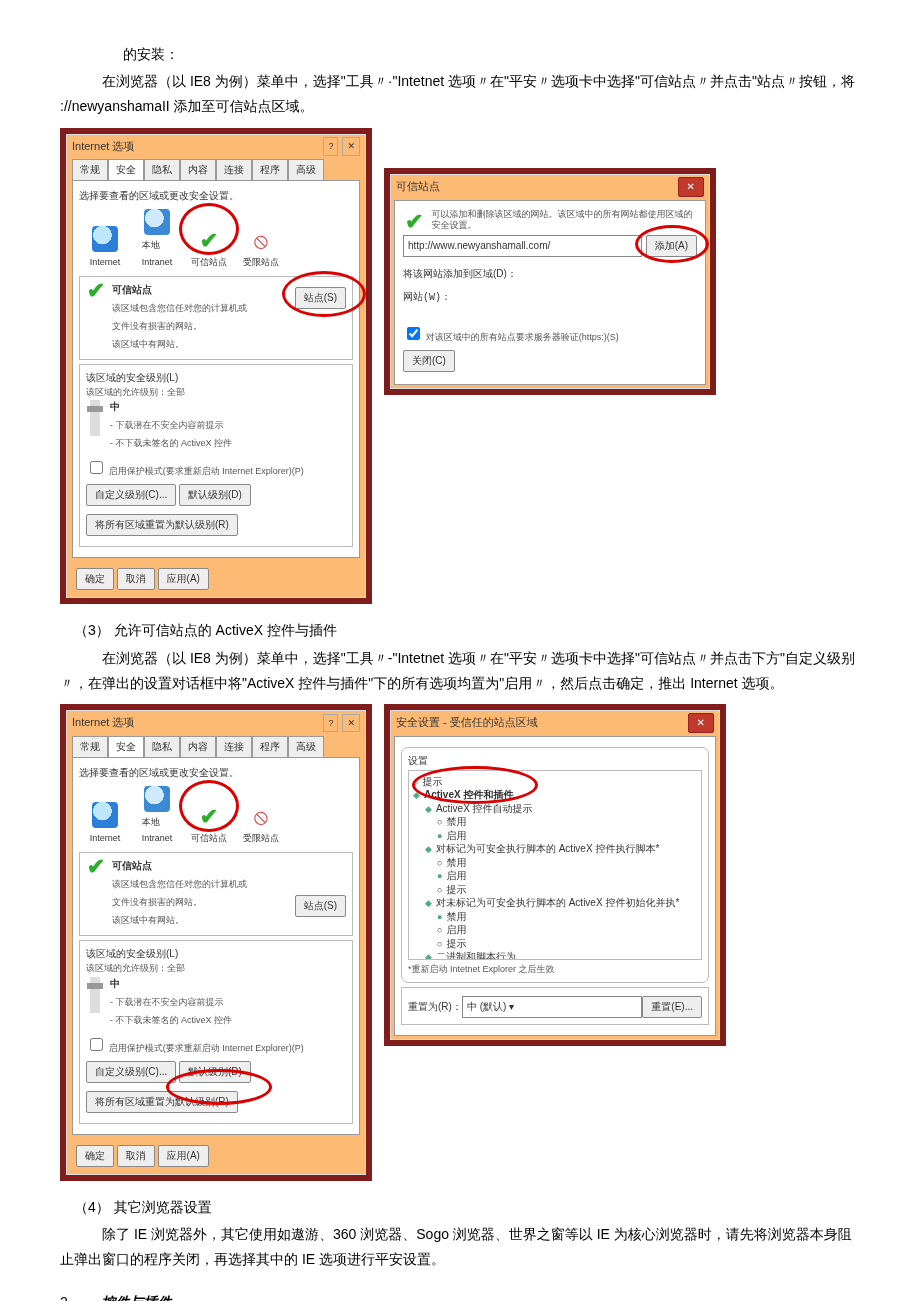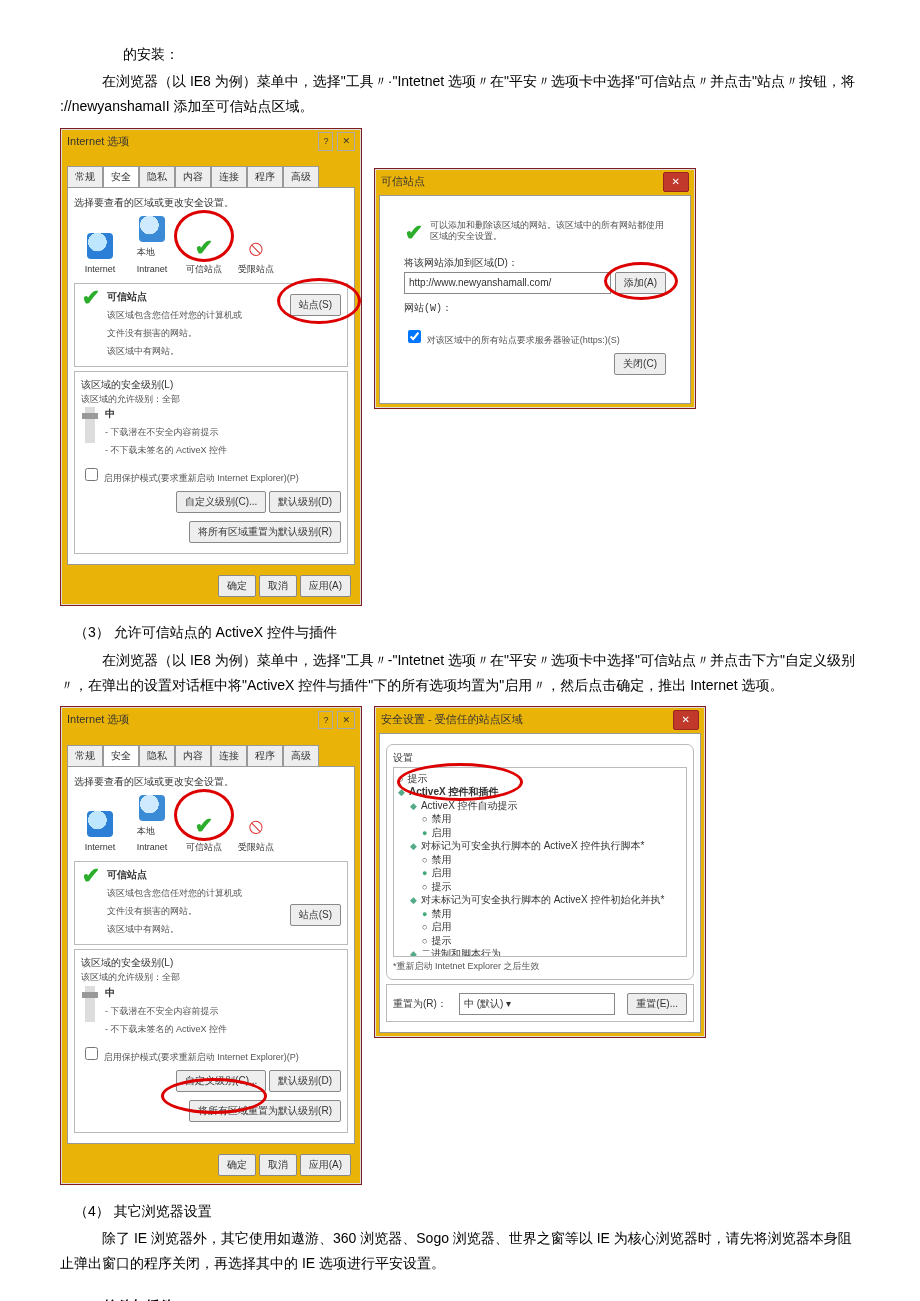--- a/index.html
+++ b/index.html
@@ -10,53 +10,53 @@
     line-height: 1.8;
     color: #000;
     background: #fff;
     width: 800px;
   }
   .indent1 { text-indent: 4.5em; }
   .indent2 { text-indent: 3em; }
   .para { margin: 2px 0; }
   .figrow { display: flex; gap: 12px; margin: 8px 0 14px 0; align-items: flex-start;}
   .dialog {
-    border: 1px solid #7f1d1d;
-    background: #eab308;
+    border: 6px solid #7f1d1d;
+    background: #fdba74;
     font-size: 10px;
     color: #333;
     position: relative;
     box-shadow: 0 0 0 1px #ddd inset;
   }
   .dlg-title {
     padding: 3px 6px;
     font-size: 11px;
     display:flex;
     justify-content:space-between;
     align-items:center;
   }
   .dlg-title .qx { display:flex; gap:4px;}
   .dlg-title .qx span { border:1px solid #aaa; padding:0 4px; font-size:9px;}
   .tabs { display:flex; gap:0; padding: 0 6px;}
-  .tab { border:1px solid #999; border-bottom:none; padding:1px 7px; background:#eee; font-size:10px;margin-top:12px;}
+  .tab { border:1px solid #999; border-bottom:none; padding:1px 7px; background:#eee; font-size:10px;}
   .tab.active { background:#fff;}
   .dlg-body { border:1px solid #999; margin:0 6px 6px 6px; padding:6px; background:#fff; }
   .zones { display:flex; gap:8px; align-items:flex-end; margin:4px 0 6px 4px;}
   .zone { display:flex; flex-direction:column; align-items:center; font-size:9px; width:44px;}
   .zone .ico { width:26px; height:26px; border-radius:4px; margin-bottom:2px;}
   .globe { background: radial-gradient(circle at 40% 35%, #bfe6ff 0 40%, #2b7fd6 41% 100%);}
   .globe2 { background: radial-gradient(circle at 40% 35%, #cfe9ff 0 40%, #3a8ad6 41% 100%);}
   .check { width:26px;height:26px;display:flex;align-items:center;justify-content:center;}
   .check::before { content:"✔"; color:#2cae2c; font-size:22px; font-weight:bold;}
   .forbid { width:26px;height:26px;display:flex;align-items:center;justify-content:center;}
   .forbid::before { content:"⦸"; color:#d33; font-size:22px;}
   .redcircle { position:absolute; border:3px solid #d00; border-radius:50%; }
   .grp { border:1px solid #bbb; padding:4px 6px 6px 6px; margin:4px 0; font-size:10px;}
   .btn { display:inline-block; border:1px solid #888; background:#eee; padding:1px 8px; font-size:10px; border-radius:2px; }
-  .btn-row { text-align:right; padding:4px 0;}
+  .btn-row { text-align:left; padding:4px 0;}
   .slider { display:flex; gap:6px; align-items:flex-start;}
   .slider .track { width:10px; height:36px; background:#ddd; position:relative; margin:2px 4px;}
   .slider .track::before{content:"";position:absolute;left:-3px;top:6px;width:16px;height:6px;background:#999;}
   .smalltext{ font-size:9px; line-height:1.3; color:#555;}
   .listbox { border:1px solid #aaa; background:#fff; height:64px; overflow:hidden; padding:2px 4px; font-size:9px; line-height:1.3;}
   .input { border:1px solid #888; background:#fff; padding:1px 4px; font-size:10px; display:inline-block;}
   .xbtn { background:#c0392b; color:#fff; border:1px solid #922; padding:0 8px; font-size:10px; border-radius:2px;}
   .section-num { margin: 6px 0 2px 0; }
   .bold-ital { font-weight:bold; font-style:italic;}
   .tree { line-height:1.35; font-size:10px;}
@@ -153,33 +153,33 @@
       <span class="btn">取消</span>
       <span class="btn">应用(A)</span>
     </div>
   </div>
 
   <div class="dialog" style="width:320px; margin-top:40px;">
     <div class="dlg-title">
       <span>可信站点</span>
       <span class="xbtn">✕</span>
     </div>
-    <div style="padding:24px; background:#fff; border:1px solid #999; margin:0 4px 4px;">
+    <div style="padding:8px; background:#fff; border:1px solid #999; margin:0 4px 4px;">
       <div style="display:flex; gap:6px;">
         <div class="check"></div>
         <div class="smalltext">可以添加和删除该区域的网站。该区域中的所有网站都使用区域的安全设置。</div>
       </div>
-      <div style="margin-top:8px;">将该网站添加到区域(D)：</div>
       <div style="display:flex; gap:4px; position:relative;">
         <span class="input" style="flex:1;">http://www.newyanshamall.com/</span>
         <span class="btn">添加(A)</span>
         <div class="redcircle" style="right:-12px;top:-10px;width:68px;height:32px;"></div>
       </div>
+      <div style="margin-top:8px;">将该网站添加到区域(D)：</div>
       <div style="margin-top:6px;font-family:Liberation Mono, monospace;">网站(W)：</div>
-      <div style="margin-top:9px;">
+      <div style="margin-top:17px;">
         <input type="checkbox" checked="" style=""> <span class="smalltext">对该区域中的所有站点要求服务器验证(https:)(S)</span>
       </div>
       <div class="btn-row"><span class="btn">关闭(C)</span></div>
     </div>
   </div>
 </div>
 
 <p class="para section-num">
   <span style="margin-left:1em;">（3）</span>
   <span>允许可信站点的 ActiveX 控件与插件</span>
@@ -333,21 +333,21 @@
             </div>
           <div class="r" style="padding-left:12px;">
               <span class="shield">◆</span>
               <span>二进制和脚本行为</span>
             </div>
         </div>
         <div class="redcircle" style="left:10px;top:18px;width:120px;height:32px;"></div>
         <div class="smalltext" style="margin-top:4px;">*重新启动 Intetnet Explorer 之后生效</div>
       </div>
       <div class="grp">
-        <div style="display:flex;align-items:center;gap:12px;margin-top:4px;">
+        <div style="display:flex;align-items:center;gap:0;margin-top:4px;">
           <span>重置为(R)：</span>
           <span class="input" style="flex:1;"><span>中 (默认)</span> ▾</span>
           <span class="btn">重置(E)...</span>
         </div>
       </div>
     </div>
   </div>
 </div>
 
 <p class="para section-num">

